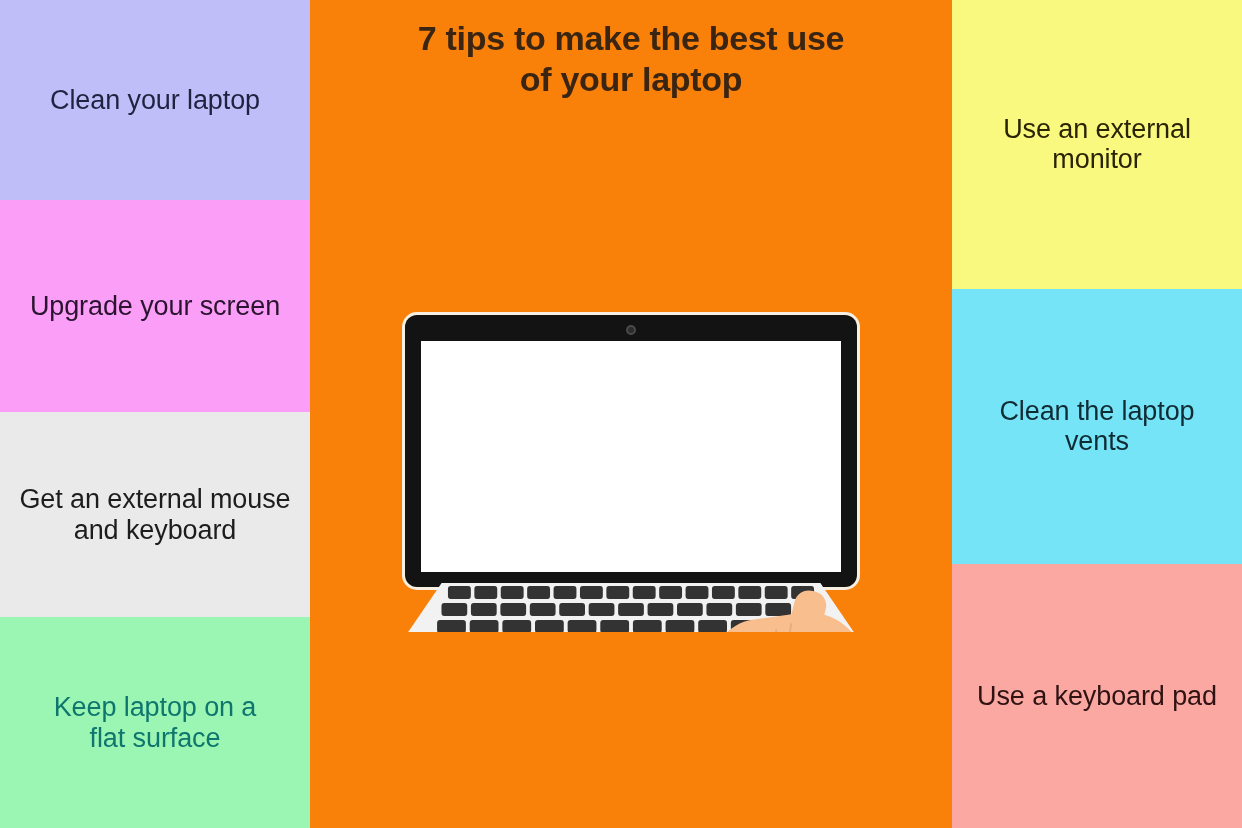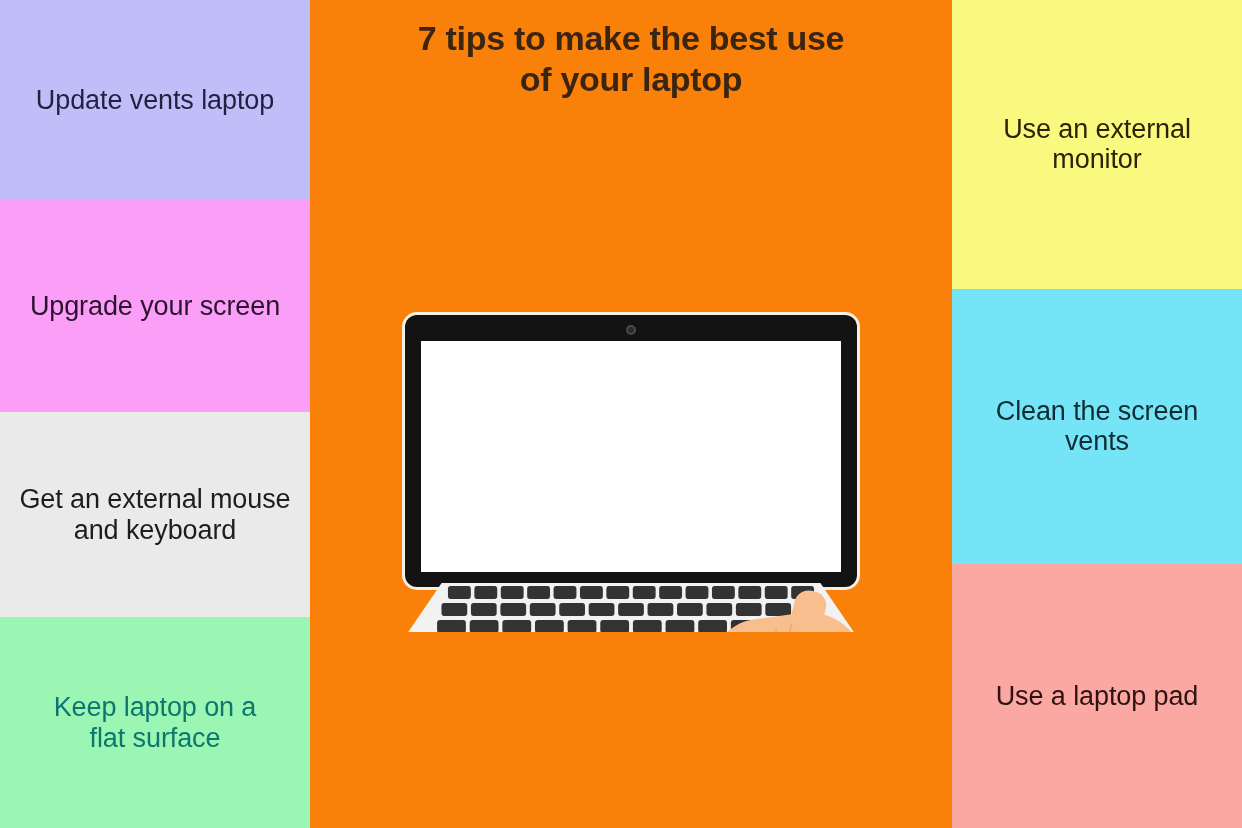--- a/index.html
+++ b/index.html
@@ -240,21 +240,21 @@
   }
 </style>
 </head>
 <body>
 
 <div id="infographic">
 
   <div id="left-column" class="side-col">
 
     <div class="tip-panel" style="height:200px;background:#C0BEF9;">
-      <div class="tip-label" style="color:#1f2340;">Update vents laptop</div>
+      <div class="tip-label" style="color:#1f2340;">Clean your laptop</div>
     </div>
 
     <div class="tip-panel" style="height:212px;background:#FB9EF7;">
       <div class="tip-label" style="color:#2b1430;">Upgrade your screen</div>
     </div>
 
     <div class="tip-panel" style="height:205px;background:#EAEAEA;">
       <div class="tip-label" style="color:#1d1d1d;max-width:300px;">Get an external mouse and keyboard</div>
     </div>
 
@@ -363,22 +363,22 @@
     </div>
   </div>
 
   <div id="right-column" class="side-col">
 
     <div class="tip-panel" style="height:296px;background:#FAF97F;">
       <div class="tip-label" style="color:#2a2405;max-width:235px;">Use an external monitor</div>
     </div>
 
     <div class="tip-panel" style="height:282px;background:#76E4F7;">
-      <div class="tip-label" style="color:#0f2b33;max-width:245px;">Clean the screen vents</div>
+      <div class="tip-label" style="color:#0f2b33;max-width:245px;">Clean the laptop vents</div>
     </div>
 
     <div class="tip-panel" style="height:271px;background:#FBA8A3;">
-      <div class="tip-label" style="color:#2e1312;">Use a laptop pad</div>
+      <div class="tip-label" style="color:#2e1312;">Use a keyboard pad</div>
     </div>
 
   </div>
 
 </div>
 
 </body></html>

